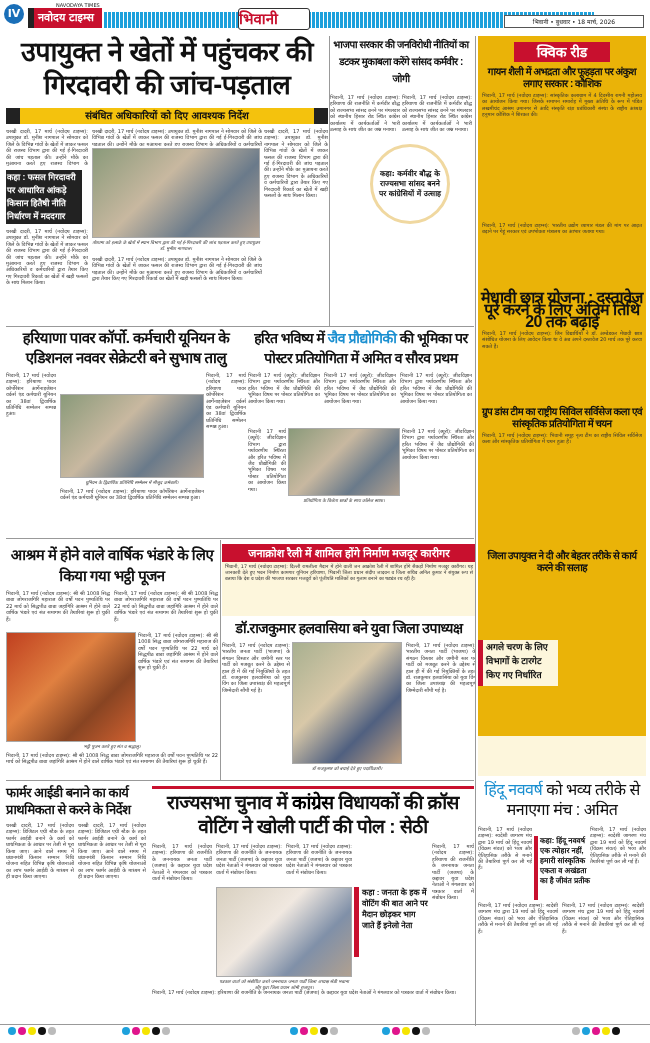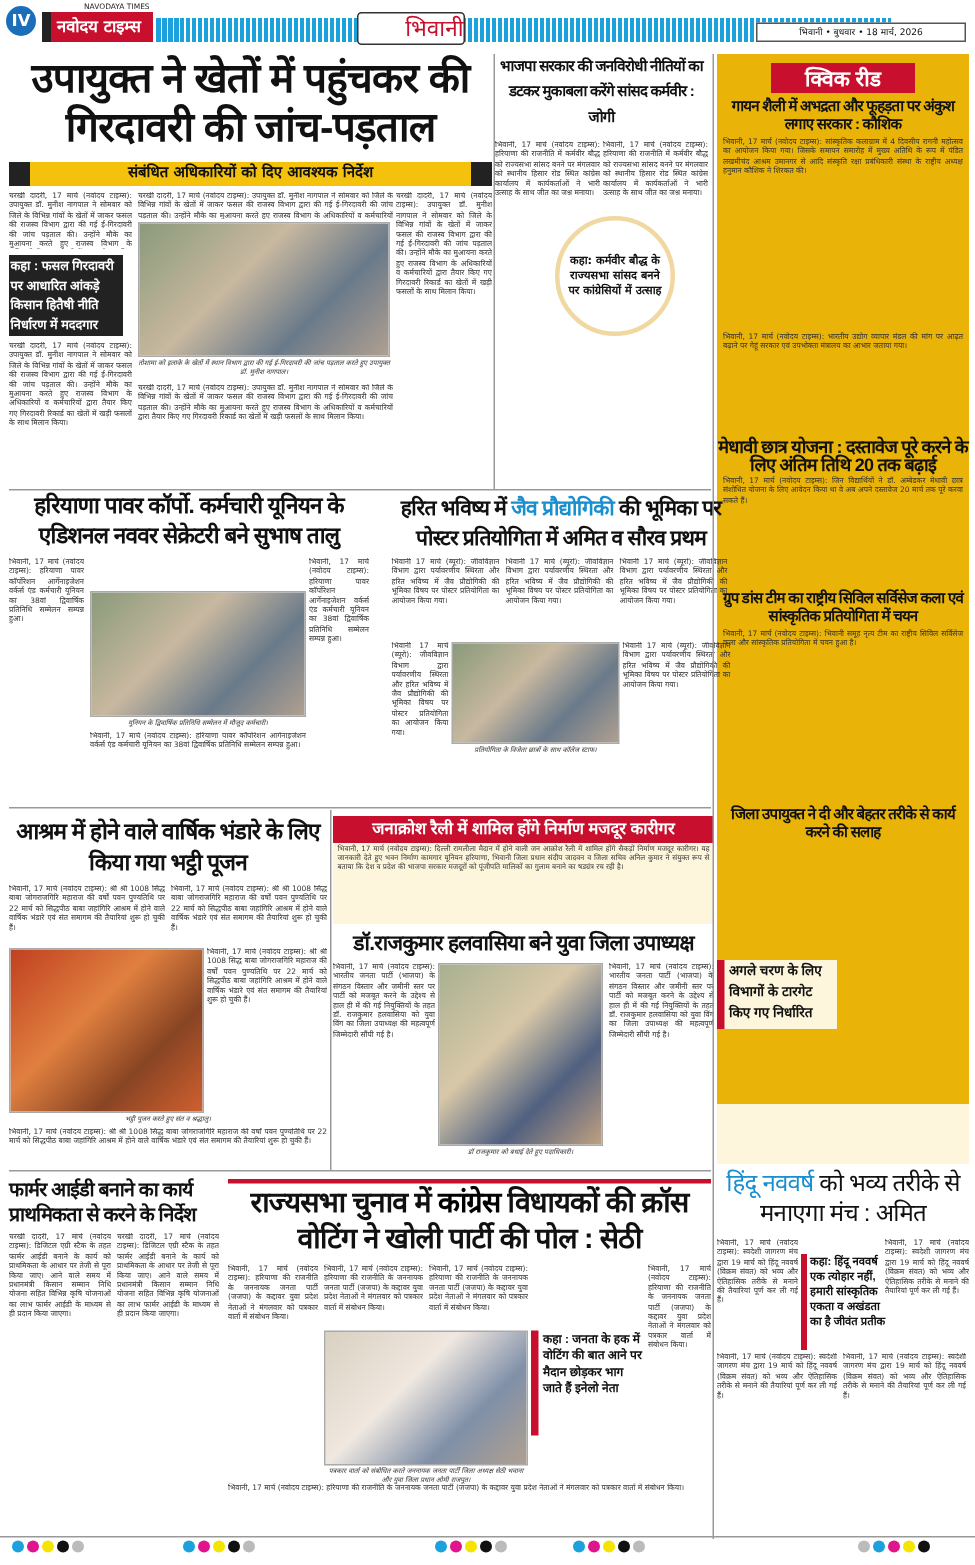--- a/index.html
+++ b/index.html
@@ -3,21 +3,21 @@
 <meta charset="utf-8">
 <style>
 *{box-sizing:border-box;margin:0;padding:0}
 body{width:650px;height:1043px;background:#fff;font-family:"DejaVu Sans",sans-serif;color:#111;position:relative;overflow:hidden}
 .abs{position:absolute}
 .hdr{left:0;top:0;width:650px;height:30px}
 .pgno{left:4px;top:4px;width:20px;height:20px;border-radius:50%;background:#1a6fb8;color:#fff;font-size:11px;text-align:center;line-height:20px;font-weight:bold}
 .brand{left:28px;top:8px;width:74px;height:20px;background:#c8102e;color:#fff;font-size:11px;font-weight:bold;line-height:20px;padding-left:4px;border-left:6px solid #222}
 .brand-sub{left:56px;top:2px;font-size:5px;color:#222}
 .stripe{left:104px;top:12px;width:490px;height:16px;background:repeating-linear-gradient(90deg,#1da1dc 0 3px,#fff 3px 4px)}
-.section-tab{left:238px;top:8px;width:72px;height:22px;background:#fff;border:1px solid #333;border-radius:3px;color:#c8102e;font-size:15px;font-weight:normal;text-align:right;line-height:20px}
+.section-tab{left:238px;top:8px;width:72px;height:22px;background:#fff;border:1px solid #333;border-radius:3px;color:#c8102e;font-size:15px;font-weight:bold;text-align:left;line-height:20px}
 .datebox{left:504px;top:15px;width:140px;height:13px;background:#fff;border:1px solid #555;font-size:6px;line-height:11px;text-align:center}
 .hl{font-family:"Liberation Sans",sans-serif;font-weight:bold;line-height:1.05;text-align:center;letter-spacing:-0.5px}
 .body-txt{font-size:5px;line-height:6.4px;color:#333;text-align:justify;overflow:hidden}
 .ybar{background:#f4c20d;color:#111;font-weight:bold;text-align:center}
 .qbox{background:#222;color:#fff;font-weight:bold;font-family:"Liberation Sans",sans-serif}
 .photo{background:linear-gradient(135deg,#8a9a7a,#c8b8a0 40%,#6a7a8a 70%,#b0a090);border:1px solid #aaa}
 .caption{font-size:4.5px;color:#333;text-align:center;font-style:italic;line-height:6px}
 .qr{background:#eab308}
 .rbar{background:#c8102e;color:#fff;font-weight:bold;text-align:center;font-family:"Liberation Sans",sans-serif}
 .col-rule{background:#999}
@@ -56,37 +56,37 @@
   <div style="position:absolute;left:40px;top:108px;width:80px;height:80px;border-radius:50%;background:#fff;border:3px solid #f0d8a0;display:flex;align-items:center;justify-content:center;text-align:center;font-size:7.5px;line-height:10px;font-weight:bold;padding:4px">
     <span>कहा: कर्मवीर बौद्ध के राज्यसभा सांसद बनने पर कांग्रेसियों में उत्साह</span>
   </div>
 </div>
 
 <div class="abs qr" style="left:478px;top:36px;width:168px;height:700px">
   <div class="rbar" style="margin:6px auto 0;width:96px;height:20px;font-size:14px;line-height:20px">क्विक रीड</div>
   <div class="hl" style="font-size:10px;line-height:12px;margin-top:4px;padding:0 4px">गायन शैली में अभद्रता और फूहड़ता पर अंकुश लगाए सरकार : कौशिक</div>
   <div class="body-txt" style="padding:2px 4px;height:130px">भिवानी, 17 मार्च (नवोदय टाइम्स): सांस्कृतिक कलाग्राम में 4 दिवसीय रागनी महोत्सव का आयोजन किया गया। जिसके समापन समारोह में मुख्य अतिथि के रूप में पंडित लखमीचंद आश्रम उमानगर से आदि संस्कृति रक्षा प्रबंधिकारी संस्था के राष्ट्रीय अध्यक्ष हनुमान कौशिक ने शिरकत की।</div>
   <div class="body-txt" style="padding:2px 4px;height:72px">भिवानी, 17 मार्च (नवोदय टाइम्स): भारतीय उद्योग व्यापार मंडल की मांग पर आढ़त बढ़ाने पर गेहूं सरकार एवं उपभोक्ता मंत्रालय का आभार जताया गया।</div>
-  <div class="hl" style="font-size:12px;line-height:12px;padding:0 0">मेधावी छात्र योजना : दस्तावेज पूरे करने के लिए अंतिम तिथि 20 तक बढ़ाई</div>
+  <div class="hl" style="font-size:16px;line-height:12px;padding:0 0">मेधावी छात्र योजना : दस्तावेज पूरे करने के लिए अंतिम तिथि 20 तक बढ़ाई</div>
   <div class="body-txt" style="padding:2px 4px;height:78px">भिवानी, 17 मार्च (नवोदय टाइम्स): जिन विद्यार्थियों ने डॉ. अम्बेडकर मेधावी छात्र संशोधित योजना के लिए आवेदन किया था वे अब अपने दस्तावेज 20 मार्च तक पूरे करवा सकते हैं।</div>
   <div class="hl" style="font-size:10px;line-height:12px;padding:0 0">ग्रुप डांस टीम का राष्ट्रीय सिविल सर्विसेज कला एवं सांस्कृतिक प्रतियोगिता में चयन</div>
   <div class="body-txt" style="padding:2px 4px;height:120px">भिवानी, 17 मार्च (नवोदय टाइम्स): भिवानी समूह नृत्य टीम का राष्ट्रीय सिविल सर्विसेज कला और सांस्कृतिक प्रतियोगिता में चयन हुआ है।</div>
   <div class="hl" style="font-size:10px;line-height:12px;padding:0 4px">जिला उपायुक्त ने दी और बेहतर तरीके से कार्य करने की सलाह</div>
 </div>
 
 <div class="abs" style="left:6px;top:328px;width:240px;height:200px">
   <div class="hl" style="font-size:15px;line-height:20px;height:42px">हरियाणा पावर कॉर्पो. कर्मचारी यूनियन के एडिशनल नववर सेक्रेटरी बने सुभाष तालु</div>
   <div class="body-txt" style="position:absolute;left:0;top:44px;width:50px;height:150px">भिवानी, 17 मार्च (नवोदय टाइम्स): हरियाणा पावर कॉर्पोरेशन आर्गेनाइजेशन वर्कर्स एंड कर्मचारी यूनियन का 38वां द्विवार्षिक प्रतिनिधि सम्मेलन सम्पन्न हुआ।</div>
   <div class="photo" style="position:absolute;left:54px;top:66px;width:144px;height:84px"></div>
   <div class="caption" style="position:absolute;left:54px;top:152px;width:144px">यूनियन के द्विवार्षिक प्रतिनिधि सम्मेलन में मौजूद कर्मचारी।</div>
   <div class="body-txt" style="position:absolute;left:200px;top:44px;width:40px;height:150px">भिवानी, 17 मार्च (नवोदय टाइम्स): हरियाणा पावर कॉर्पोरेशन आर्गेनाइजेशन वर्कर्स एंड कर्मचारी यूनियन का 38वां द्विवार्षिक प्रतिनिधि सम्मेलन सम्पन्न हुआ।</div>
   <div class="body-txt" style="position:absolute;left:54px;top:160px;width:144px;height:36px">भिवानी, 17 मार्च (नवोदय टाइम्स): हरियाणा पावर कॉर्पोरेशन आर्गेनाइजेशन वर्कर्स एंड कर्मचारी यूनियन का 38वां द्विवार्षिक प्रतिनिधि सम्मेलन सम्पन्न हुआ।</div>
 </div>
 
-<div class="abs" style="left:261px;top:328px;width:226px;height:200px">
+<div class="abs" style="left:248px;top:328px;width:226px;height:200px">
   <div class="hl" style="font-size:14px;line-height:20px;height:42px">
     <span>हरित भविष्य में </span><span style="color:#1a8fd0">जैव प्रौद्योगिकी</span><span> की भूमिका पर पोस्टर प्रतियोगिता में अमित व सौरव प्रथम</span>
   </div>
   <div class="body-txt" style="position:absolute;left:0;top:44px;width:72px;height:54px">भिवानी 17 मार्च (ब्यूरो): जीवविज्ञान विभाग द्वारा पर्यावरणीय स्थिरता और हरित भविष्य में जैव प्रौद्योगिकी की भूमिका विषय पर पोस्टर प्रतियोगिता का आयोजन किया गया।</div>
   <div class="body-txt" style="position:absolute;left:76px;top:44px;width:72px;height:54px">भिवानी 17 मार्च (ब्यूरो): जीवविज्ञान विभाग द्वारा पर्यावरणीय स्थिरता और हरित भविष्य में जैव प्रौद्योगिकी की भूमिका विषय पर पोस्टर प्रतियोगिता का आयोजन किया गया।</div>
   <div class="body-txt" style="position:absolute;left:152px;top:44px;width:72px;height:54px">भिवानी 17 मार्च (ब्यूरो): जीवविज्ञान विभाग द्वारा पर्यावरणीय स्थिरता और हरित भविष्य में जैव प्रौद्योगिकी की भूमिका विषय पर पोस्टर प्रतियोगिता का आयोजन किया गया।</div>
   <div class="body-txt" style="position:absolute;left:0;top:100px;width:38px;height:70px">भिवानी 17 मार्च (ब्यूरो): जीवविज्ञान विभाग द्वारा पर्यावरणीय स्थिरता और हरित भविष्य में जैव प्रौद्योगिकी की भूमिका विषय पर पोस्टर प्रतियोगिता का आयोजन किया गया।</div>
   <div class="photo" style="position:absolute;left:40px;top:100px;width:112px;height:68px"></div>
   <div class="caption" style="position:absolute;left:40px;top:170px;width:112px">प्रतियोगिता के विजेता छात्रों के साथ कॉलेज स्टाफ।</div>
   <div class="body-txt" style="position:absolute;left:154px;top:100px;width:72px;height:96px">भिवानी 17 मार्च (ब्यूरो): जीवविज्ञान विभाग द्वारा पर्यावरणीय स्थिरता और हरित भविष्य में जैव प्रौद्योगिकी की भूमिका विषय पर पोस्टर प्रतियोगिता का आयोजन किया गया।</div>

